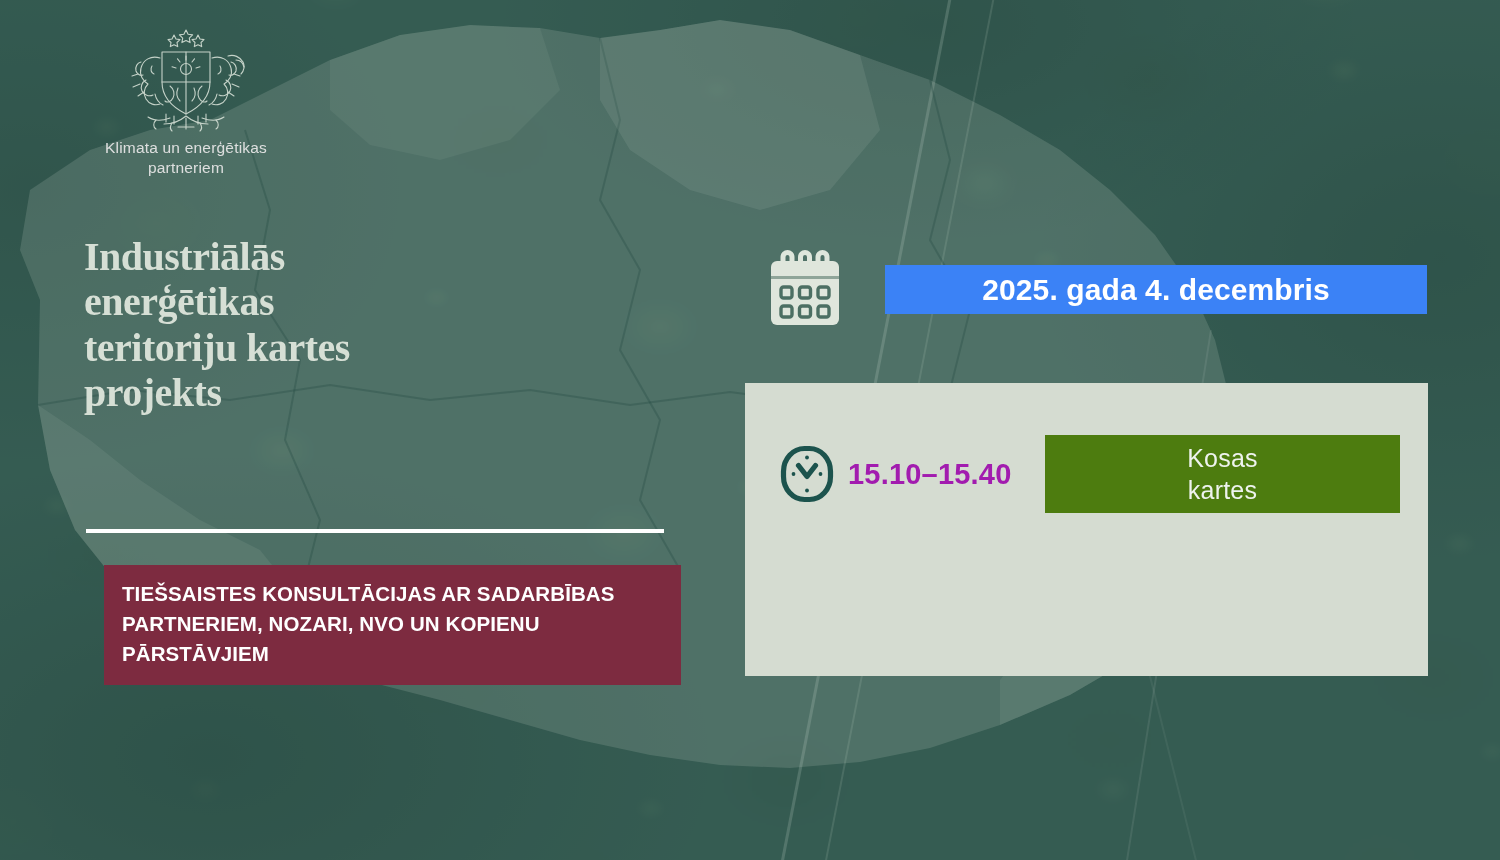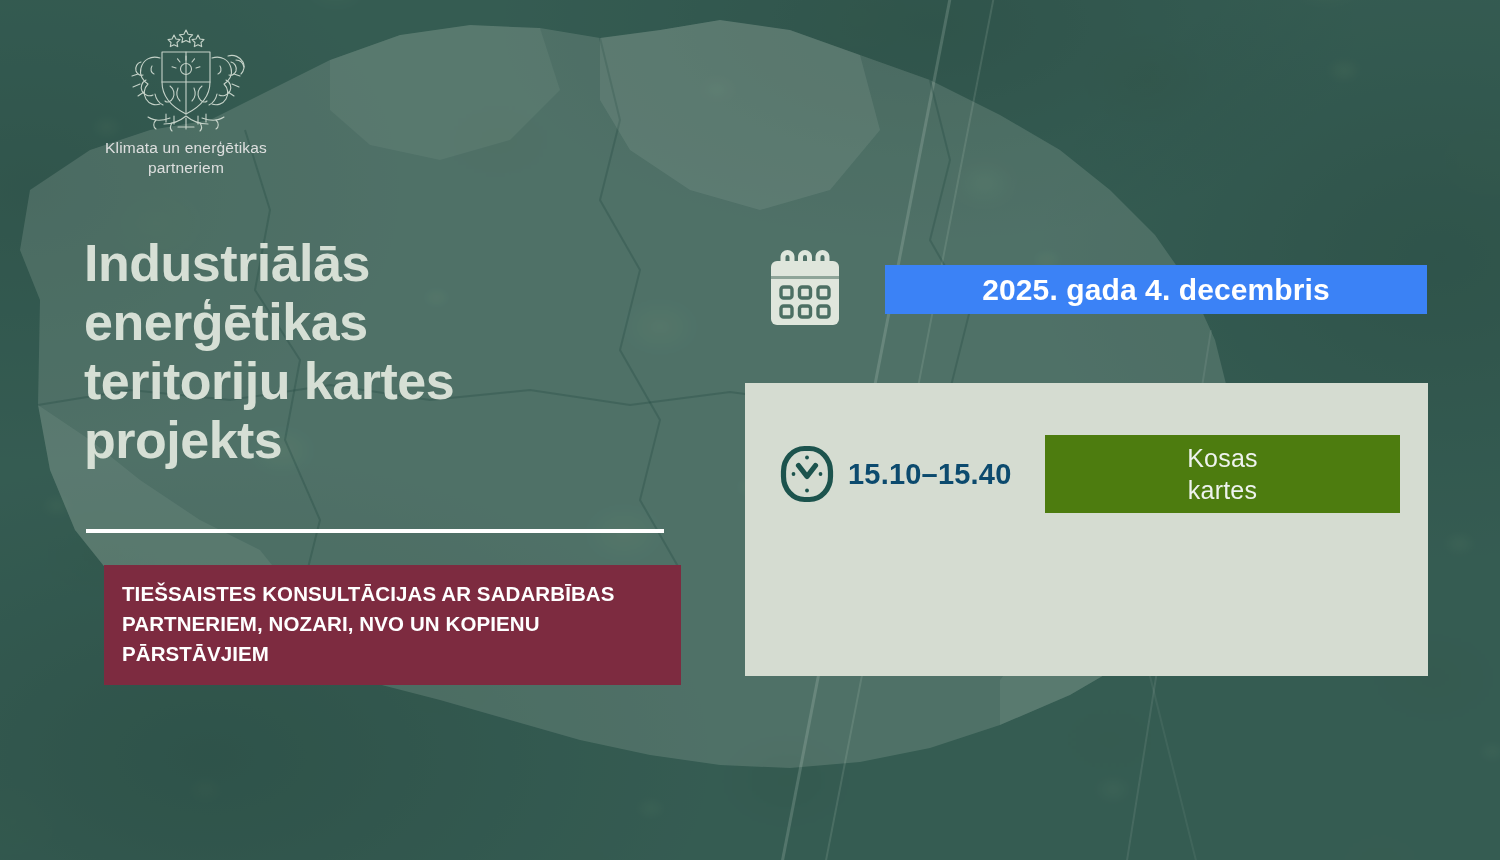--- a/index.html
+++ b/index.html
@@ -134,24 +134,25 @@
   }
 
   
   .headline {
     position: absolute;
     left: 84px;
     top: 234px;
     width: 610px;
     margin: 0;
     color: #d6dfd5;
-    font-size: 52px;
+    font-size: 40px;
     line-height: 1.135;
     font-weight: 700;
     letter-spacing: -0.5px;
+    font-family: Liberation Serif, serif;
   }
   .divider {
     position: absolute;
     left: 86px;
     top: 529px;
     width: 578px;
     height: 4px;
     background: #ffffff;
   }
   .subtitle-box {
@@ -221,21 +222,21 @@
   .time-cell {
     display: flex;
     align-items: center;
     width: 300px;
     padding-left: 35px;
     box-sizing: border-box;
   }
   .clock-icon { flex: 0 0 auto; }
   .time-label {
     margin-left: 14px;
-    color: #0c4a6e;
+    color: #a21caf;
     font-size: 29px;
     font-weight: 700;
     letter-spacing: .2px;
     white-space: nowrap;
   }
   .speaker-box {
     width: 355px;
     height: 78px;
     background: #4d7c0f;
     display: flex;

